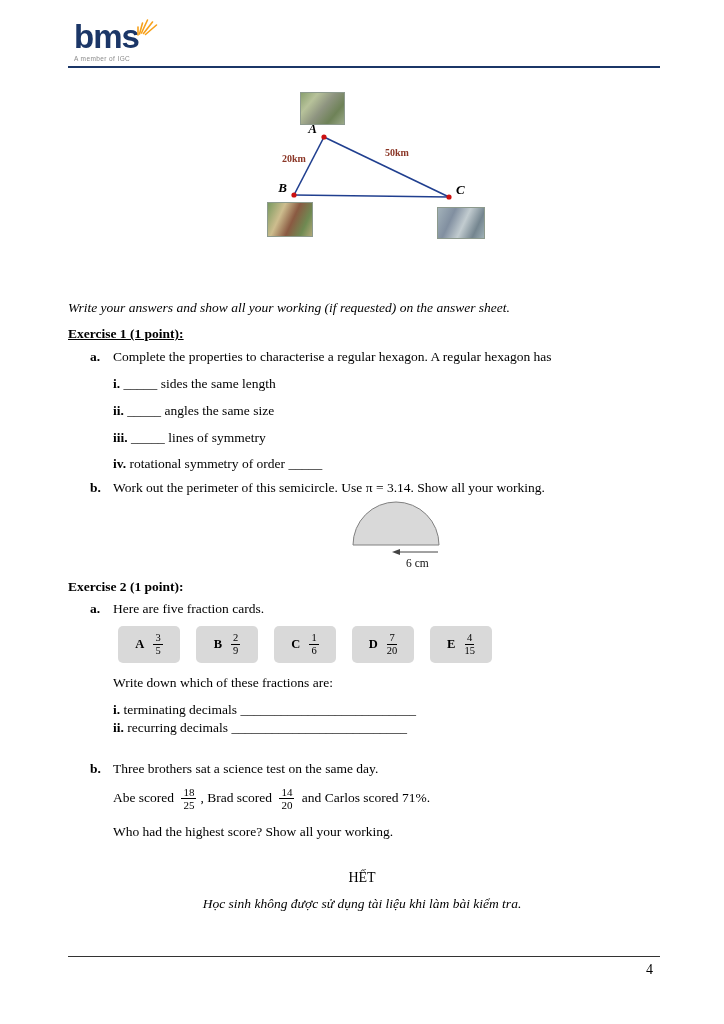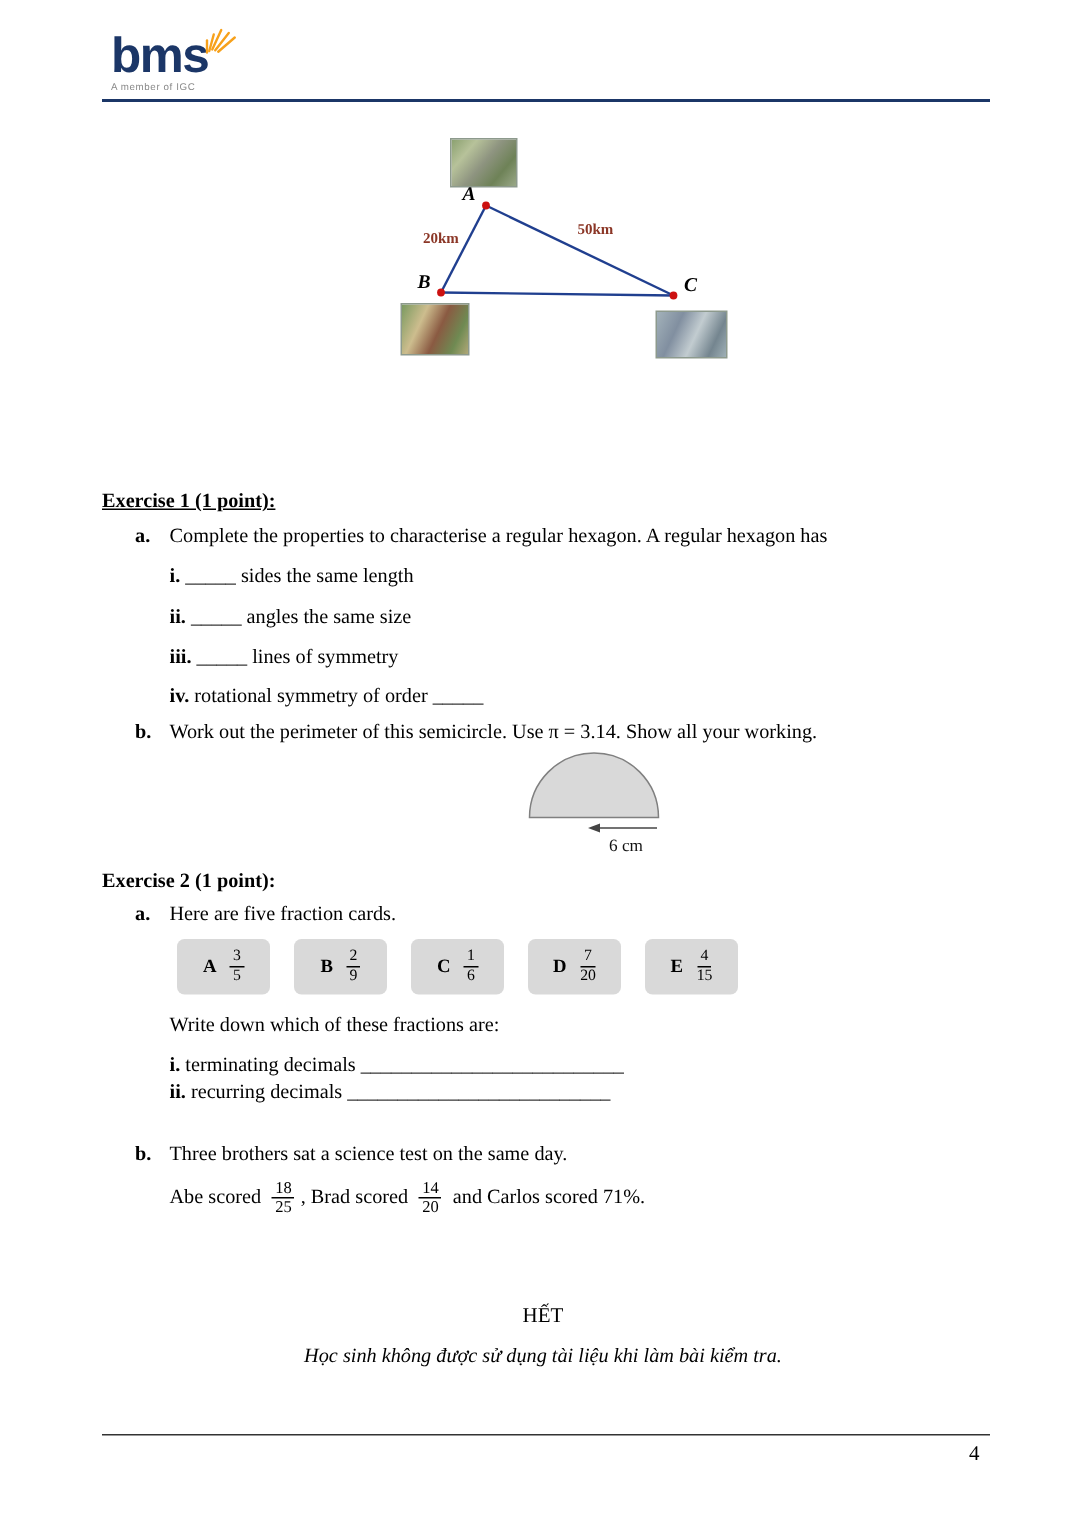--- a/index.html
+++ b/index.html
@@ -99,20 +99,21 @@
       <circle cx="41" cy="105" r="2.6" fill="#cc1111"></circle>
       <circle cx="196" cy="107" r="2.6" fill="#cc1111"></circle>
       <text x="64" y="43" text-anchor="end" font-family="Liberation Serif, serif" font-style="italic" font-weight="bold" font-size="13" fill="#000">A</text>
       <text x="34" y="102" text-anchor="end" font-family="Liberation Serif, serif" font-style="italic" font-weight="bold" font-size="13" fill="#000">B</text>
       <text x="203" y="104" font-family="Liberation Serif, serif" font-style="italic" font-weight="bold" font-size="13" fill="#000">C</text>
       <text x="29" y="72" font-family="Liberation Serif, serif" font-weight="bold" font-size="10" fill="#8b3626">20km</text>
       <text x="132" y="66" font-family="Liberation Serif, serif" font-weight="bold" font-size="10" fill="#8b3626">50km</text>
     </svg>
   </div>
 
+  <div class="doc" id="instruction">Write your answers and show all your working (if requested) on the answer sheet.</div>
 
   <div class="doc" id="ex1-title">Exercise 1 (1 point):</div>
   <div class="doc" id="ex1-a">
     <span class="itm-label">a.</span><span>Complete the properties to characterise a regular hexagon. A regular hexagon has</span>
   </div>
   <div class="doc" id="prop-1">
     <span class="rlabel">i.</span>
     <span>_____ sides the same length</span>
   </div>
   <div class="doc" id="prop-2">
@@ -203,19 +204,20 @@
     <span class="frac">
         <span class="fnum">18</span>
         <span class="fden">25</span>
       </span><span>, Brad scored</span>
     <span class="frac">
         <span class="fnum">14</span>
         <span class="fden">20</span>
       </span>
     <span>and Carlos scored 71%.</span>
   </div>
+  <div class="doc" id="question">Who had the highest score? Show all your working.</div>
 
   <div class="doc" id="het">HẾT</div>
   <div class="doc" id="note">Học sinh không được sử dụng tài liệu khi làm bài kiểm tra.</div>
   <div id="footer-rule"></div>
   <div class="doc" id="pagenum">4</div>
 
 </div>
 
 </body></html>

